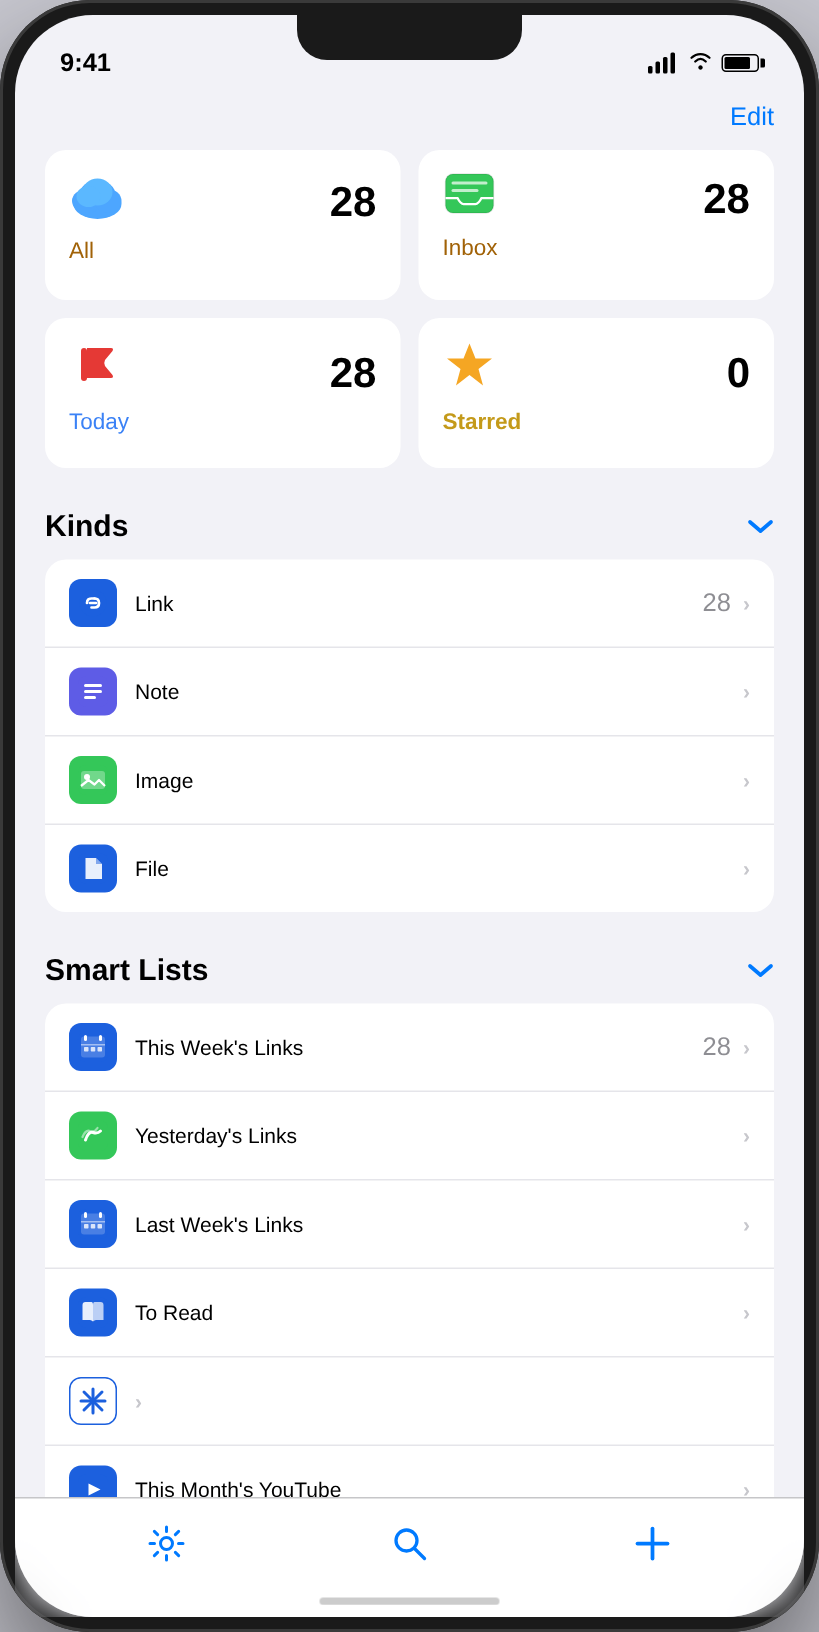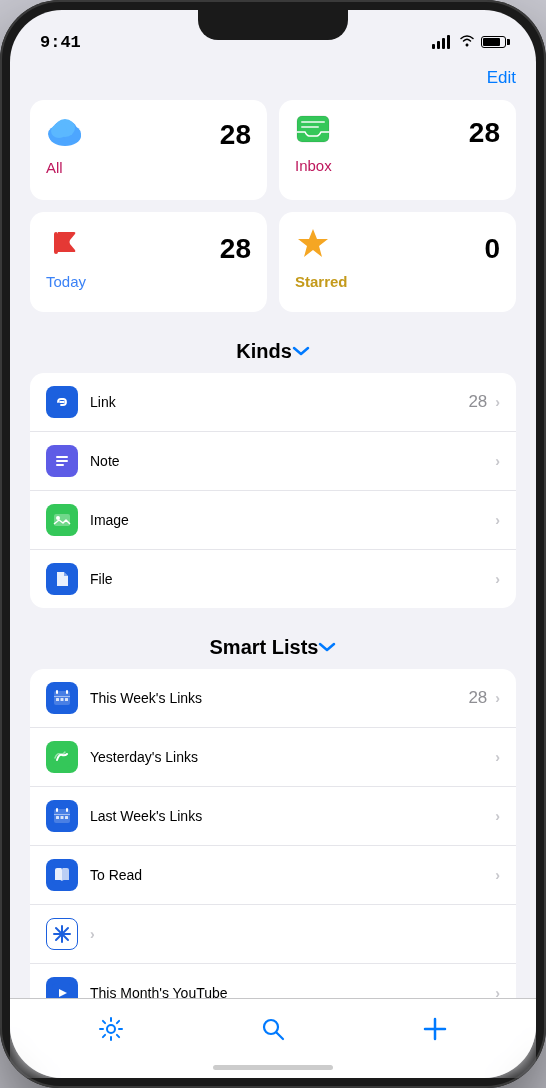--- a/index.html
+++ b/index.html
@@ -49,21 +49,20 @@
 
     
     .status-bar {
       display: flex;
       justify-content: space-between;
       align-items: center;
       padding: 14px 30px 0;
       height: 50px;
       position: relative;
       z-index: 99;
-      font-family: Liberation Mono, monospace;
     }
 
     .status-time {
       font-size: 17px;
       font-weight: 600;
       color: #000;
     }
 
     .status-icons {
       display: flex;
@@ -158,31 +157,31 @@
     .card-count {
       font-size: 28px;
       font-weight: 700;
       color: #000;
       float: right;
       margin-top: -40px;
     }
 
     .card-label {
       font-size: 15px;
-      color: #be185d;
+      color: #a16207;
       font-weight: 400;
       display: block;
       margin-top: 8px;
       clear: both;
     }
 
     
     .section-header {
       display: flex;
-      justify-content: center;
+      justify-content: space-between;
       align-items: center;
       padding: 4px 0 10px;
     }
 
     .section-title {
       font-size: 20px;
       font-weight: 700;
       color: #000;
     }
 

